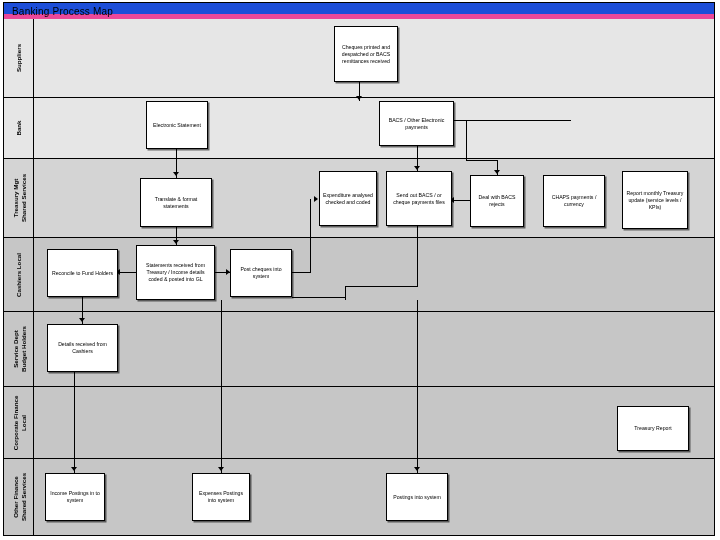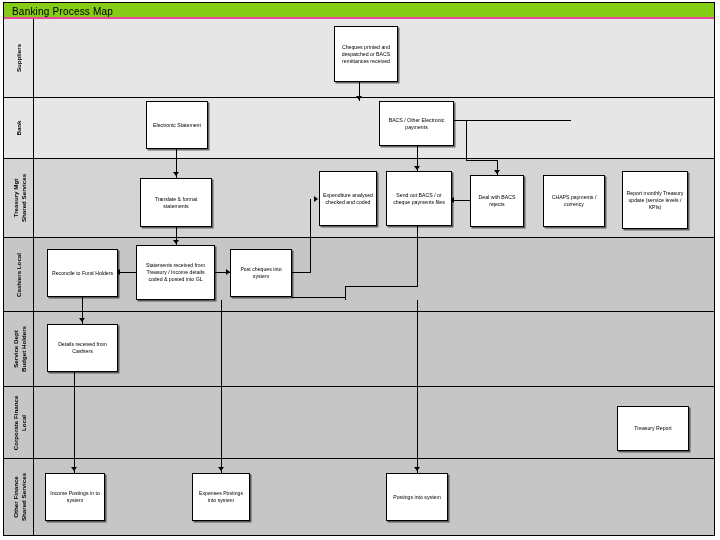--- a/index.html
+++ b/index.html
@@ -3,21 +3,21 @@
 <meta charset="utf-8">
 <style>
   html,body{margin:0;padding:0;background:#ffffff;}
   body{font-family:"Liberation Sans", sans-serif;}
   #page{position:relative;width:720px;height:540px;overflow:hidden;background:#ffffff;}
 
   
   .frame{position:absolute;left:3px;top:2px;width:712px;height:534px;border:1px solid #000;box-sizing:border-box;background:#ffffff;}
 
   
-  .titlebar{position:absolute;left:4px;top:3px;width:710px;height:16px;background:#84cc16;border-bottom:2px solid #ec4899;box-sizing:border-box;}
+  .titlebar{position:absolute;left:4px;top:3px;width:710px;height:16px;background:#1d4ed8;border-bottom:5px solid #ec4899;box-sizing:border-box;}
   .title-text{position:absolute;left:8px;top:3px;font-size:10px;color:#000;letter-spacing:.2px;white-space:nowrap;}
 
   
   .lane{position:absolute;left:4px;width:710px;box-sizing:border-box;border-bottom:1px solid #000;}
   .lane-label-col{position:absolute;left:0;top:0;width:30px;height:100%;box-sizing:border-box;border-right:1px solid #000;}
   .lane-label{position:absolute;left:50%;top:50%;transform:translate(-50%,-50%) rotate(-90deg);transform-origin:center center;
               white-space:nowrap;font-size:6.2px;font-weight:bold;color:#000;text-align:center;line-height:7.5px;}
 
   
   .box{position:absolute;background:#ffffff;border:1px solid #000;box-sizing:border-box;

